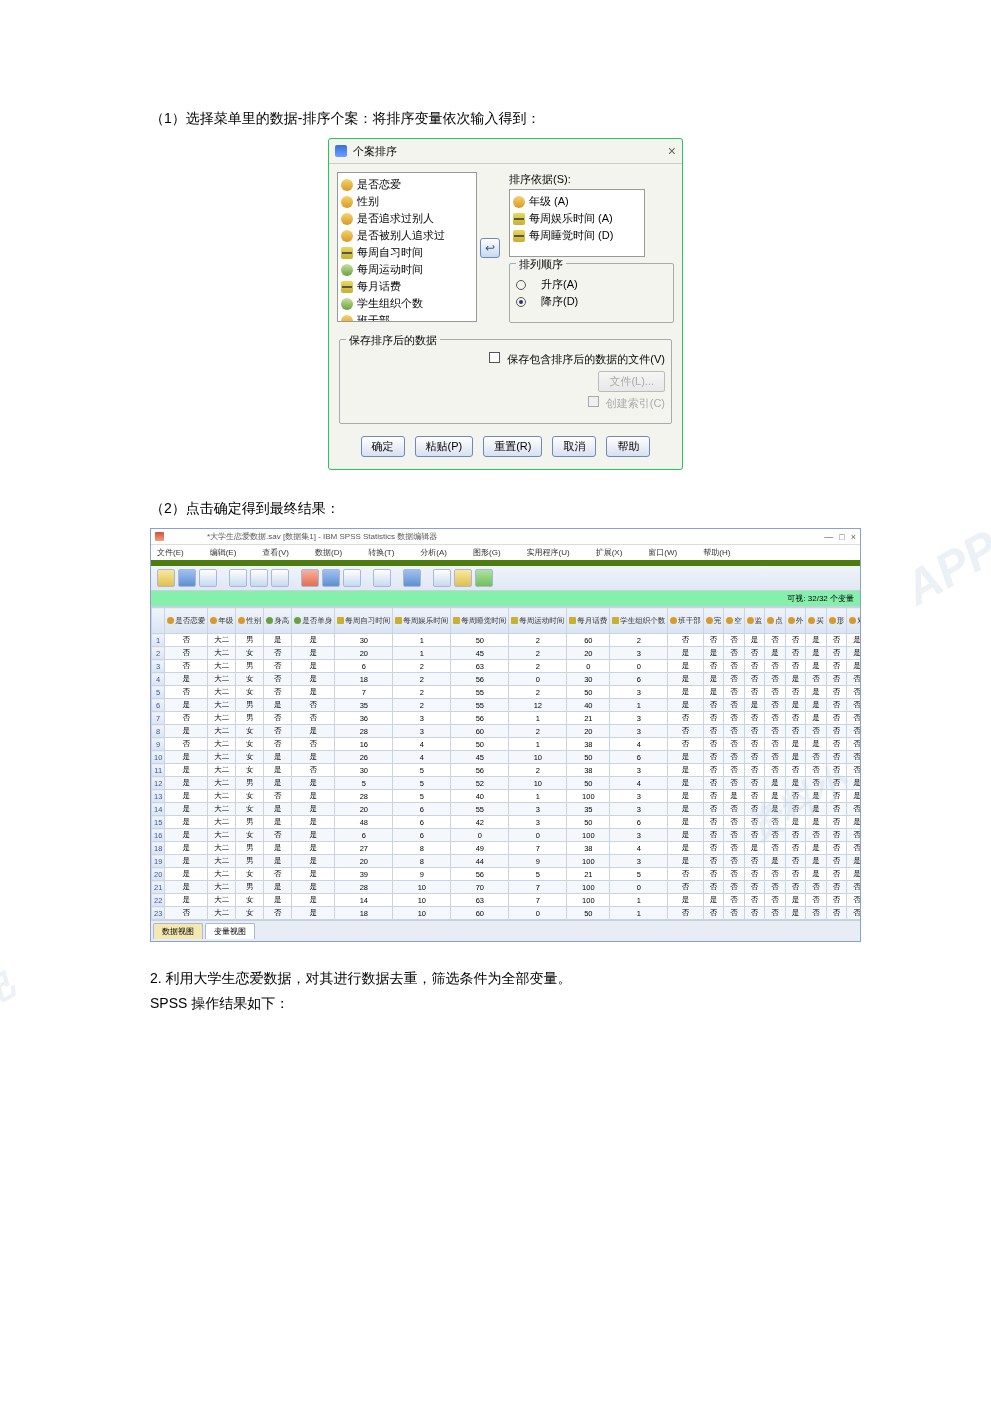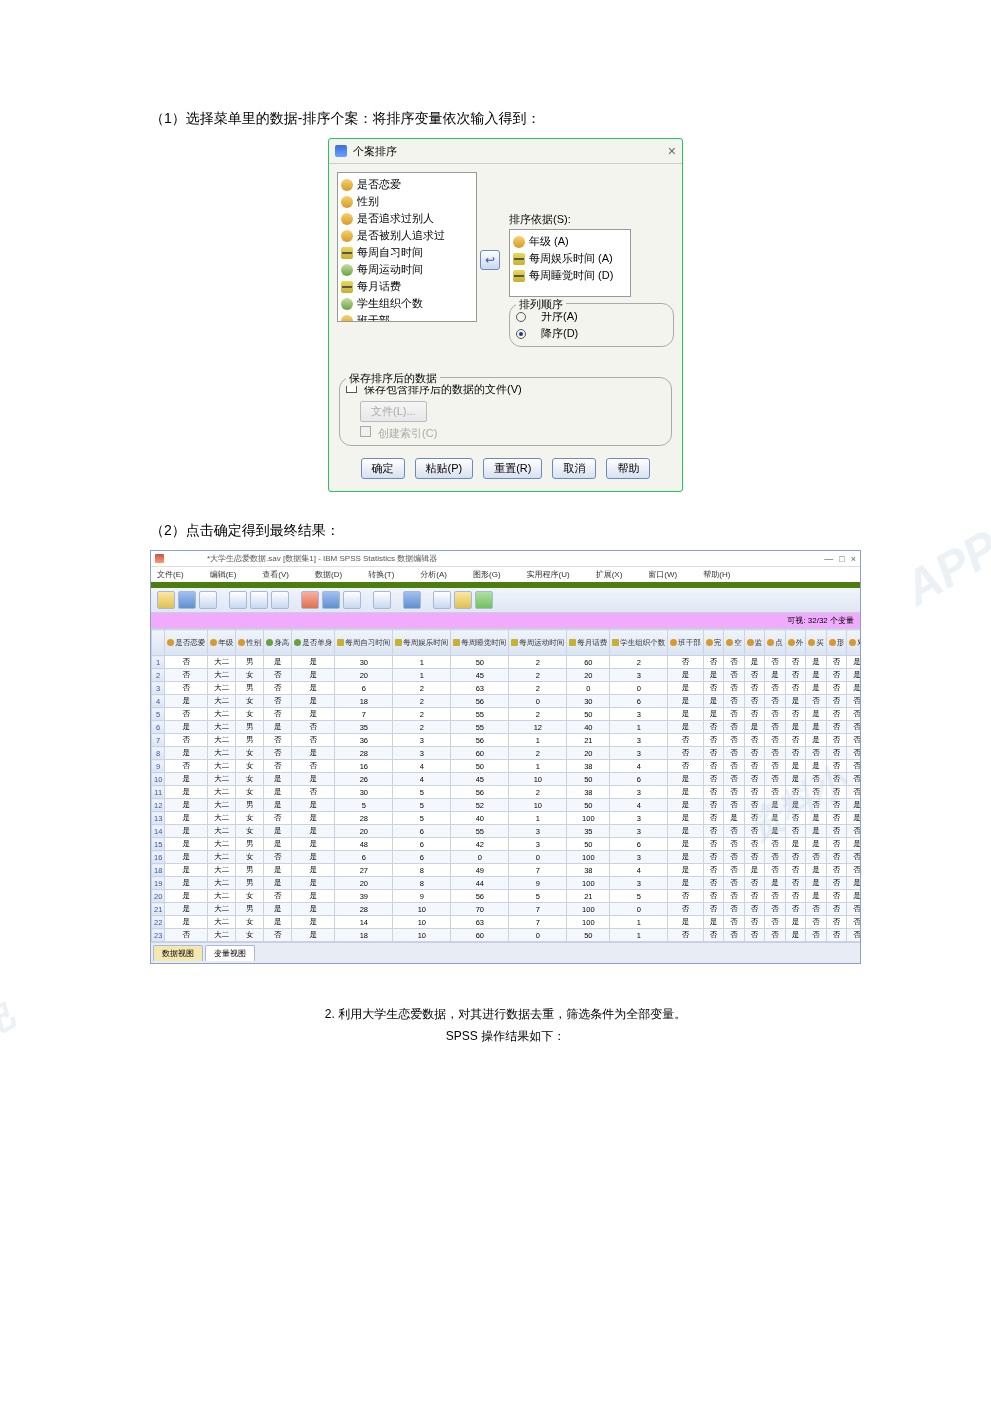--- a/index.html
+++ b/index.html
@@ -106,56 +106,56 @@
       border-radius:3px;
       display:flex;
       align-items:center;
       justify-content:center;
       color:#3a5a9a;
       font-size:12px;
     }
     .right-col {
       flex:1;
       padding-left:6px;
-      margin-top:40px;
     }
     .right-col .lbl {
       font-size: 11px;
       margin-bottom:2px;
     }
     .sortby-box {
-      width:122px;
+      width:136px;
       height:68px;
       background:#fff;
       border:1px solid #999;
       padding:3px;
       font-size:11px;
     }
     .sortby-box .item{display:flex;align-items:center;gap:4px;padding:1px 0;}
     .fieldset {
       border:1px solid #aaa;
-      border-radius:12px;
+      border-radius:2px;
       margin-top:6px;
-      padding: 4px 6px;
+      padding: 12px 6px;
       font-size:11px;
       position:relative;
     }
     .fieldset .legend{
       position:absolute;
       top:-7px;
       left:6px;
       background:#f4f4ef;
       padding:0 3px;
       font-size:11px;
     }
     .radio-row {display:flex;align-items:center;gap:15px;padding:1px 0;}
     .radio {width:10px;height:10px;border:1px solid #555;border-radius:50%;display:inline-block;position:relative;}
     .radio.checked::after{content:'';position:absolute;left:2px;top:2px;width:4px;height:4px;border-radius:50%;background:#238;}
     .save-group {
-      margin: 22px 10px 4px 10px;
+      margin: 8px 10px 4px 10px;
+      text-align: right;
     }
     .check {width:11px;height:11px;border:1px solid #555;display:inline-block;margin-right:4px;background:#fff;}
     .check.greyed {border-color:#aaa;background:#f0f0f0;}
     .btn-disabled {
       display:inline-block;
       padding: 2px 10px;
       background:linear-gradient(#f5f5f5,#e8e8e8);
       border:1px solid #bbb;
       border-radius:2px;
       color:#aaa;
@@ -212,21 +212,21 @@
     }
     .tbtn{width:18px;height:18px;background:linear-gradient(#fff,#c8d8f0);border:1px solid #a8b8d8;border-radius:2px;}
     .tbtn.blue{background:linear-gradient(#a0c0f0,#6090d0);}
     .tbtn.yel{background:linear-gradient(#f8e8a0,#e0c050);}
     .tbtn.red{background:linear-gradient(#f8b0a0,#e07050);}
     .tbtn.grn{background:linear-gradient(#b0e0a0,#70c060);}
     .visible-row {
       text-align:right;
       padding:2px 6px;
       font-size:8px;
-      background:#f0abfc;
+      background:#86efac;
       border-bottom:1px solid #c8d0e0;
     }
     .data-scroll {
       overflow-x:auto;
     }
     .data-table{
       border-collapse:collapse;
       font-size:7.5px;
       table-layout:fixed;
     }
@@ -256,24 +256,23 @@
     .bottom-tabs{
       display:flex;
       background:#e8ecf4;
       border-top:1px solid #c8d0e0;
       padding:2px;
       font-size:8px;
     }
     .btab{padding:2px 8px;border:1px solid #a8b8d8;border-bottom:none;border-radius:2px 2px 0 0;background:#fff;margin-right:2px;}
     .btab.active{background:#f4e8b0;}
     .section2{
-      margin-top: 40px;
-      font-size:12px;
+      margin-top: 24px;
+      font-size:14px;
       line-height:1.8;
-      text-align:center;
     }
     .th-ico{display:inline-block;width:7px;height:7px;border-radius:50%;margin-right:1px;vertical-align:middle;}
     .th-ico.n{background:#d89a2a;}
     .th-ico.s{background:#c8b030;border-radius:1px;}
     .th-ico.o{background:#6aa040;}
   </style>
 </head>
 <body>
 
 <div class="page">

